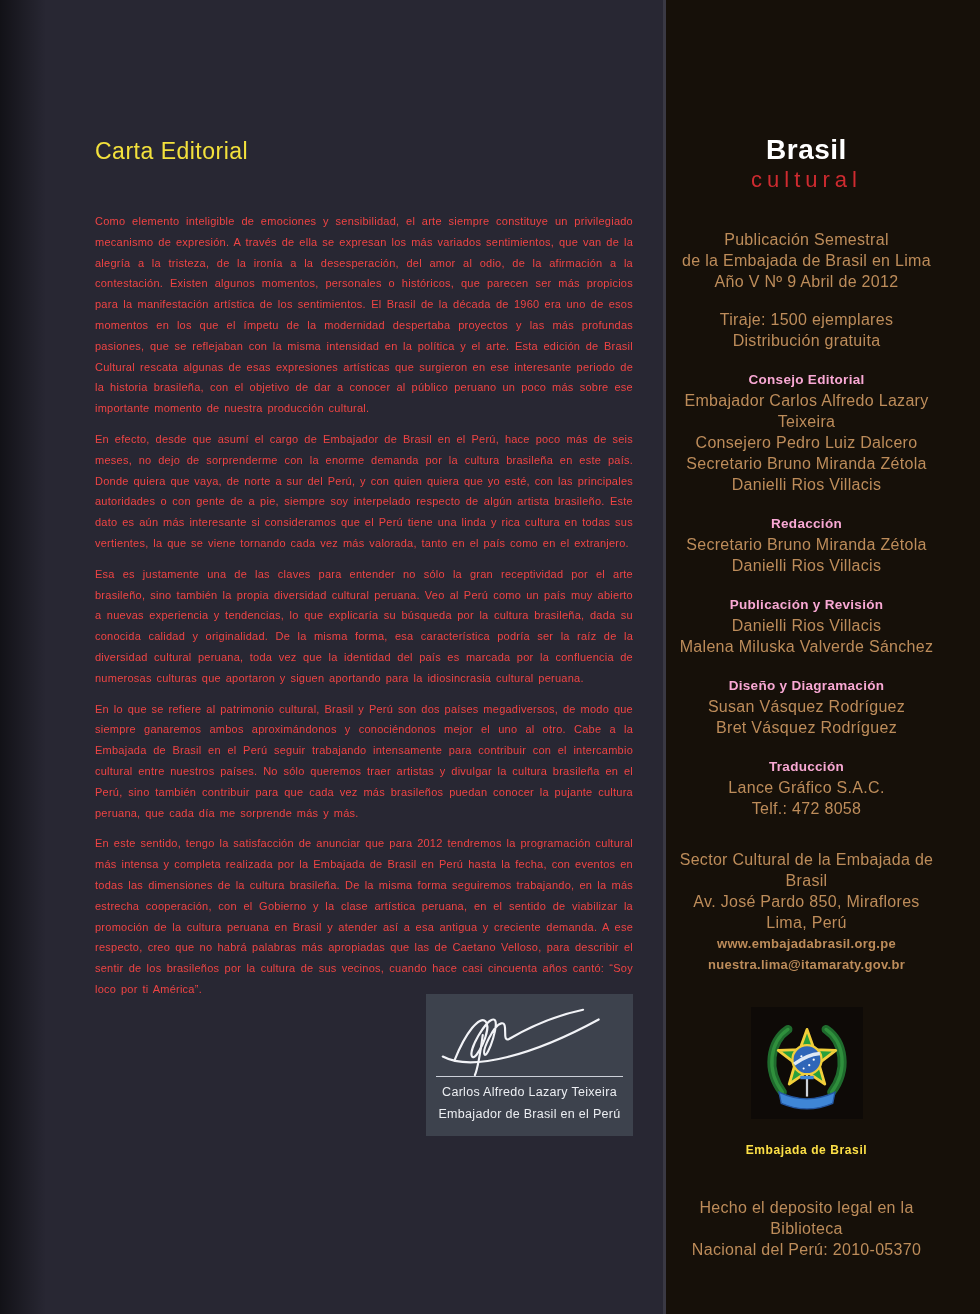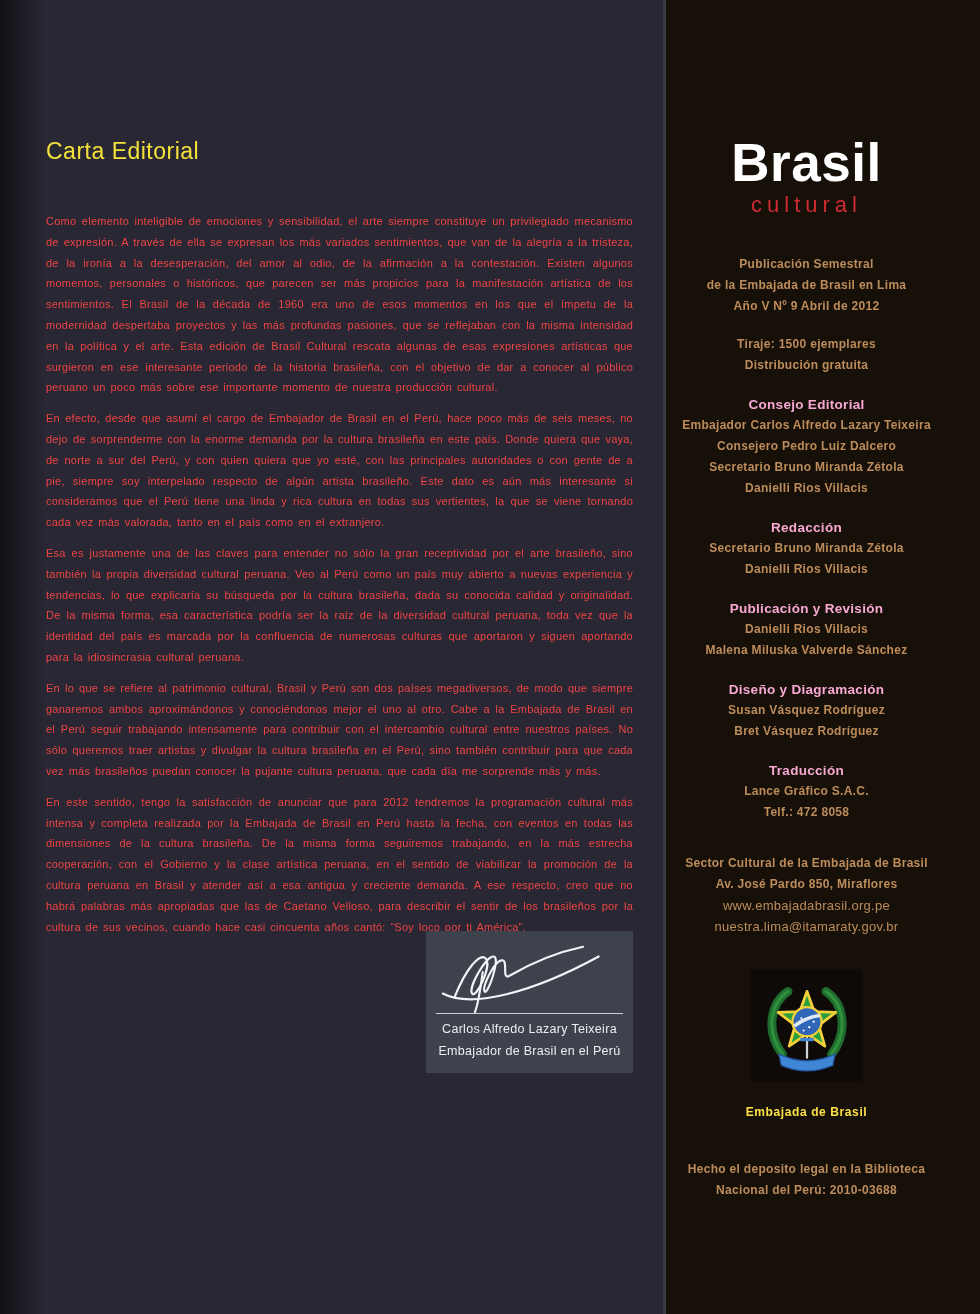--- a/index.html
+++ b/index.html
@@ -5,21 +5,21 @@
   * { margin:0; padding:0; box-sizing:border-box; }
   html,body { background:#101010; }
   .page {
     width:980px; height:1314px; position:relative; overflow:hidden;
     display:flex;
     font-family:"Liberation Sans","DejaVu Sans",sans-serif;
   }
   
   .panel-left {
     position:relative; width:663px; height:100%;
-    background:#282733; padding:138px 30px 0 46px;
+    background:#282733; padding:138px 30px 0 95px;
   }
   .edge-shadow {
     position:absolute; left:0; top:0; width:46px; height:100%;
     background:linear-gradient(to right, rgba(0,0,0,.55), rgba(0,0,0,0));
     pointer-events:none;
   }
   .editorial-title {
     color:#f3e13c; font-size:23px; font-weight:300; letter-spacing:.5px;
     margin-bottom:46px;
   }
@@ -43,29 +43,29 @@
   
   .panel-right {
     position:relative; width:317px; height:100%;
     background:#161009; padding:136px 42px 0 12px; text-align:center;
   }
   .divider {
     position:absolute; left:0; top:0; width:3px; height:100%;
     background:#3a3944;
   }
   .logo-brand {
-    color:#ffffff; font-size:53px; font-weight:700; line-height:1;
+    color:#ffffff; font-size:28px; font-weight:700; line-height:1;
     letter-spacing:.5px;
   }
   .logo-sub {
     color:#cf2b30; font-size:22px; font-weight:400; letter-spacing:5px;
     margin-top:3px;
   }
-  .m-line  { color:#bd8c5a; font-size:12px; line-height:21px; font-weight:700; letter-spacing:.3px; }
-  .m-link  { color:#bd8c5a; font-size:13px; line-height:21px; font-weight:400; letter-spacing:.3px; }
+  .m-line  { color:#bd8c5a; font-size:16px; line-height:21px; font-weight:400; letter-spacing:.3px; }
+  .m-link  { color:#bd8c5a; font-size:13px; line-height:21px; font-weight:700; letter-spacing:.3px; }
   .m-head  { color:#f9a8d4; font-size:13.5px; line-height:21px; font-weight:700; letter-spacing:.3px; }
   .blk-pubinfo { margin-top:36px; }
   .blk-tiraje  { margin-top:17px; }
   .blk-section { margin-top:18px; }
   .blk-address { margin-top:30px; }
   .emblem-wrap { margin-top:32px; display:flex; justify-content:center; }
   .emblem {
     width:112px; height:112px; background:#0e0a07; display:block;
   }
   .emblem-caption { color:#fde047; font-size:12px; letter-spacing:.6px; margin-top:24px; font-weight:700; }
@@ -152,20 +152,21 @@
 
     <div class="blk-section">
       <div class="m-head">Traducción</div>
       <div class="m-line">Lance Gráfico S.A.C.</div>
       <div class="m-line">Telf.: 472 8058</div>
     </div>
 
     <div class="blk-address">
       <div class="m-line">Sector Cultural de la Embajada de Brasil</div>
       <div class="m-line">Av. José Pardo 850, Miraflores</div>
+      <div class="m-line">Lima, Perú</div>
       <div class="m-link">www.embajadabrasil.org.pe</div>
       <div class="m-link">nuestra.lima@itamaraty.gov.br</div>
     </div>
 
     <div class="emblem-wrap">
       <svg class="emblem" viewBox="0 0 100 100">
         <rect x="0" y="0" width="100" height="100" fill="#0e0a07"></rect>
 
         <path d="M33,20 C17,31 13,56 28,76" fill="none" stroke="#1f6b2d" stroke-width="8" stroke-linecap="round"></path>
         <path d="M67,20 C83,31 87,56 72,76" fill="none" stroke="#1f6b2d" stroke-width="8" stroke-linecap="round"></path>
@@ -184,16 +185,16 @@
         <circle cx="56" cy="47" r="1" fill="#ffffff"></circle>
         <circle cx="47" cy="55" r="0.9" fill="#ffffff"></circle>
 
         <path d="M25,76 Q50,88 75,76 L73,86 Q50,96 27,86 Z" fill="#3f86d6" stroke="#2456a0" stroke-width="1.2"></path>
       </svg>
     </div>
     <div class="emblem-caption">Embajada de Brasil</div>
 
     <div class="blk-legal">
       <div class="m-line">Hecho el deposito legal en la Biblioteca</div>
-      <div class="m-line">Nacional del Perú: 2010-03688</div>
+      <div class="m-line">Nacional del Perú: 2010-05370</div>
     </div>
   </div>
 </div>
 
 </body></html>

